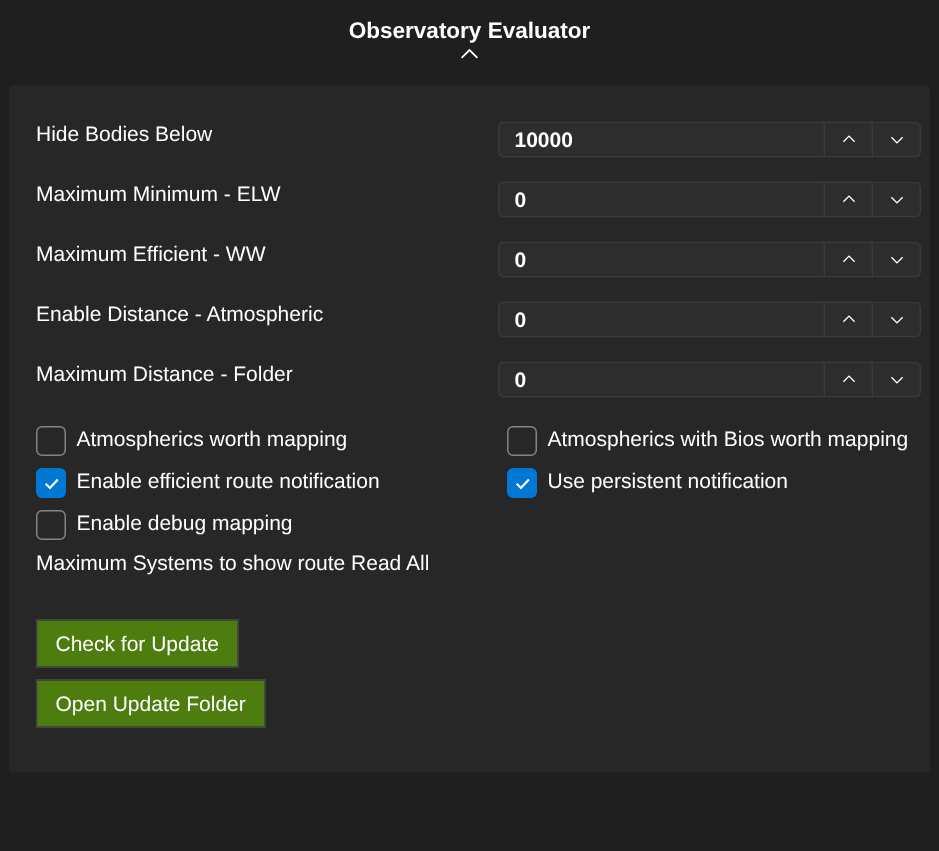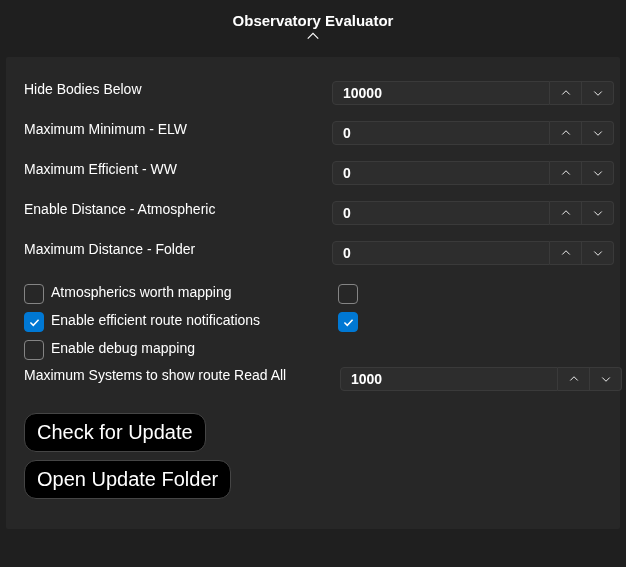--- a/index.html
+++ b/index.html
@@ -135,25 +135,25 @@
   .chk-label {
     color: #ffffff;
     font-size: 14px;
     white-space: nowrap;
   }
   .buttons-row {
     margin-top: 12px;
   }
   .btn {
     display: inline-block;
-    background: #000000;
+    background: #4d7c0f;
     border: 1px solid #454545;
-    border-radius: 12px;
-    color: #ffffff;
-    font-size: 20px;
+    border-radius: 0;
+    color: #ffffff;
+    font-size: 14px;
     padding: 7px 12px;
     cursor: pointer;
     font-family: inherit;
     margin-bottom: 8px;
   }
   .spacer-row {
     height: 6px;
   }
 </style>
 </head>
@@ -259,64 +259,53 @@
       </div>
     </div>
 
     <div class="checkbox-row">
       <div class="checkbox-col left">
         <div class="chk"></div>
         <span class="chk-label">Atmospherics worth mapping</span>
       </div>
       <div class="checkbox-col right">
         <div class="chk"></div>
+        <span class="chk-label">Atmospherics with Bios worth mapping</span>
       </div>
     </div>
 
 
     <div class="checkbox-row">
       <div class="checkbox-col left">
         <div class="chk checked">
             <svg viewBox="0 0 16 16">
               <path d="M3 8 L6.5 11.5 L13 4.5" stroke="#fff" stroke-width="1.8" fill="none"></path>
             </svg>
           </div>
-        <span class="chk-label">Enable efficient route notifications</span>
+        <span class="chk-label">Enable efficient route notification</span>
       </div>
       <div class="checkbox-col right">
         <div class="chk checked">
             <svg viewBox="0 0 16 16">
               <path d="M3 8 L6.5 11.5 L13 4.5" stroke="#fff" stroke-width="1.8" fill="none"></path>
             </svg>
           </div>
+        <span class="chk-label">Use persistent notification</span>
       </div>
     </div>
 
     <div class="checkbox-row">
       <div class="checkbox-col left">
         <div class="chk"></div>
         <span class="chk-label">Enable debug mapping</span>
       </div>
     </div>
 
     <div class="row" style="margin-top:4px">
       <div class="label-col" style="flex:0 0 316px">Maximum Systems to show route Read All</div>
-      <div class="spinner">
-        <input class="spinner-input" value="1000" style="">
-        <div class="spinner-btn up">
-            <svg viewBox="0 0 16 16">
-              <path d="M3 10 L8 5 L13 10" stroke="#ffffff" stroke-width="1.2" fill="none"></path>
-            </svg>
-          </div>
-        <div class="spinner-btn down">
-            <svg viewBox="0 0 16 16">
-              <path d="M3 6 L8 11 L13 6" stroke="#ffffff" stroke-width="1.2" fill="none"></path>
-            </svg>
-          </div>
-      </div>
     </div>
 
     <div class="buttons-row">
       <div><button class="btn">Check for Update</button></div>
       <div><button class="btn">Open Update Folder</button></div>
     </div>
 
   </div>
 </div>
 

